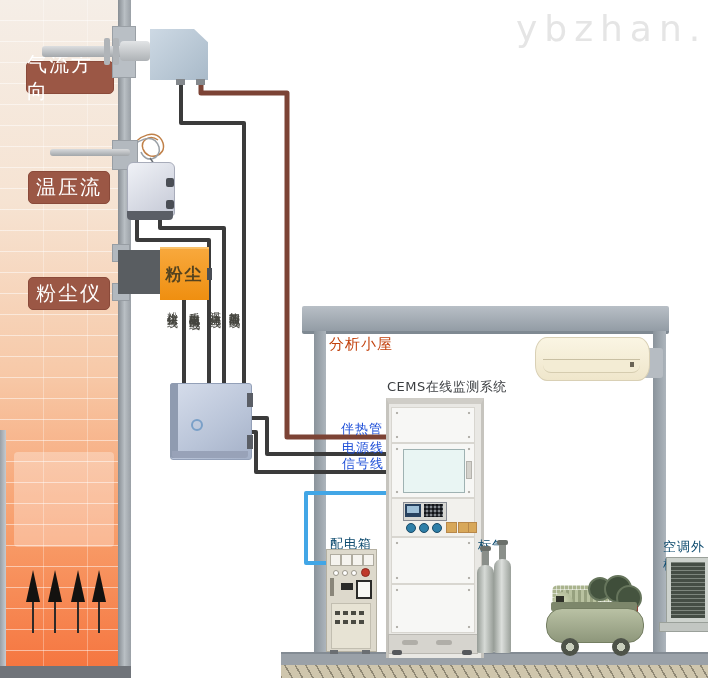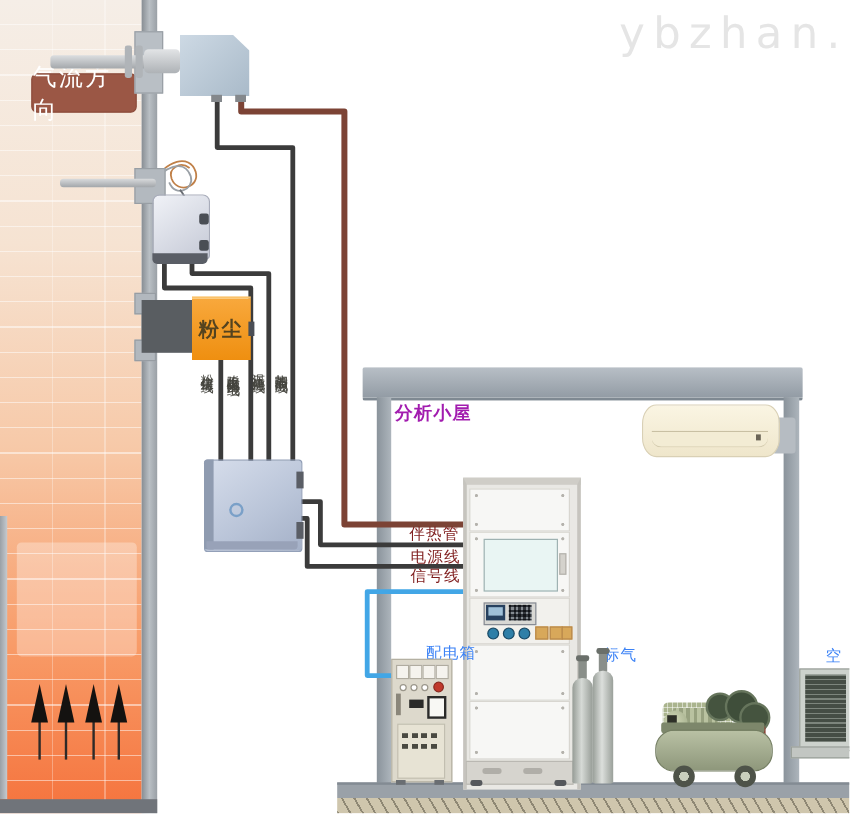--- a/index.html
+++ b/index.html
@@ -7,22 +7,22 @@
   #stage{position:relative;width:708px;height:678px;background:#fff;overflow:hidden;}
   .abs{position:absolute;}
   .badge{
     background:#9b5745;border:1px solid #8a4a3a;border-radius:5px;color:#fff;
     font-size:20px;letter-spacing:2px;display:flex;align-items:center;justify-content:center;
   }
   .vlabel{
     writing-mode:vertical-rl;text-orientation:upright;font-size:11px;line-height:1.05;
     color:#45453f;letter-spacing:1px;
   }
-  .wire-label{font-size:13px;color:#7f1d1d;letter-spacing:1px;margin-top:16px;}
-  .shed-label{font-size:13px;color:#3b82f6;letter-spacing:1px;margin-left:25px;}
+  .wire-label{font-size:13px;color:#1d4ed8;letter-spacing:1px;}
+  .shed-label{font-size:13px;color:#0c4a6e;letter-spacing:1px;}
   .panel{background:#f7f7f5;border:1px solid #d8d6d0;
     background-image:
       radial-gradient(circle at 5px 5px,#b4b2ac 1px,transparent 1.6px),
       radial-gradient(circle at calc(100% - 5px) 5px,#b4b2ac 1px,transparent 1.6px),
       radial-gradient(circle at 5px calc(100% - 5px),#b4b2ac 1px,transparent 1.6px),
       radial-gradient(circle at calc(100% - 5px) calc(100% - 5px),#b4b2ac 1px,transparent 1.6px);}
 </style>
 </head>
 <body>
 
@@ -34,29 +34,31 @@
               background:
                 repeating-linear-gradient(to bottom, rgba(255,255,255,0) 0 20px, rgba(255,255,255,.5) 20px 21px),
                 repeating-linear-gradient(to right, rgba(255,255,255,0) 0 43px, rgba(255,255,255,.3) 43px 44px),
                 linear-gradient(to bottom,#f5eee7 0%,#f6e3d2 30%,#f7c9a8 55%,#f89a66 80%,#f5733d 100%);"></div>
   <div class="abs" style="left:14px;top:452px;width:100px;height:95px;background:rgba(255,255,255,.3);border-radius:4px;"></div>
   <div class="abs" style="left:0;top:430px;width:6px;height:236px;background:linear-gradient(to right,#9aa0a6,#c5cacf);"></div>
   <div class="abs" style="left:118px;top:0;width:13px;height:678px;background:linear-gradient(to right,#878d93,#b9bfc4 50%,#9aa0a6);"></div>
   <div class="abs" style="left:0;top:666px;width:131px;height:12px;background:#70747a;"></div>
 
   <div class="abs badge" style="left:26px;top:61px;width:86px;height:31px;">气流方向</div>
+  <div class="abs badge" style="left:28px;top:171px;width:80px;height:31px;">温压流</div>
+  <div class="abs badge" style="left:28px;top:277px;width:80px;height:31px;">粉尘仪</div>
 
   <div class="abs" style="left:302px;top:306px;width:367px;height:25px;border-radius:2px;
               background:linear-gradient(#b8bfc6,#939ca5);border-bottom:3px solid #7f8992;"></div>
   <div class="abs" style="left:314px;top:331px;width:12px;height:322px;background:linear-gradient(to right,#8a939b,#adb5bc);"></div>
   <div class="abs" style="left:653px;top:331px;width:13px;height:322px;background:linear-gradient(to right,#8a939b,#adb5bc);"></div>
   <div class="abs" style="left:281px;top:652px;width:427px;height:11px;background:#9aa1a8;border-top:2px solid #838b93;"></div>
   <div class="abs" style="left:281px;top:665px;width:427px;height:13px;background:#cfc6ad;
               background-image:repeating-linear-gradient(60deg,rgba(90,85,70,.55) 0 1.5px,transparent 1.5px 9px);"></div>
-  <div class="abs" style="left:329px;top:335px;font-size:15px;font-weight:bold;color:#a21caf;letter-spacing:1px;">分析小屋</div>
+  <div class="abs" style="left:329px;top:335px;font-size:15px;font-weight:normal;color:#c2410c;letter-spacing:1px;">分析小屋</div>
 
   <svg class="abs" style="left:0;top:0;" width="708" height="678" viewBox="0 0 708 678" fill="none">
     <polyline points="181,80 181,123 244,123 244,390" stroke="#3b3b3b" stroke-width="4" stroke-linejoin="round"></polyline>
     <polyline points="201,80 201,93 287,93 287,437 392,437" stroke="#7c4335" stroke-width="5" stroke-linejoin="round"></polyline>
     <polyline points="160,215 160,228 224,228 224,390" stroke="#3b3b3b" stroke-width="4" stroke-linejoin="round"></polyline>
     <polyline points="137,215 137,240 209,240 209,390" stroke="#3b3b3b" stroke-width="4" stroke-linejoin="round"></polyline>
     <polyline points="184,294 184,390" stroke="#3b3b3b" stroke-width="4" stroke-linejoin="round"></polyline>
     <polyline points="246,418 267,418 267,454 392,454" stroke="#3b3b3b" stroke-width="4" stroke-linejoin="round"></polyline>
     <polyline points="246,432 256,432 256,472 392,472" stroke="#3b3b3b" stroke-width="4" stroke-linejoin="round"></polyline>
     <polyline points="392,493 306,493 306,563 327,563" stroke="#42a6e6" stroke-width="4" stroke-linejoin="round"></polyline>
@@ -116,20 +118,21 @@
 
   <div class="abs" style="left:170px;top:383px;width:80px;height:75px;border-radius:3px;
               background:linear-gradient(145deg,#d6ddeb 0%,#b9c4d8 60%,#a5b1c8 100%);
               border:1px solid #93a0b8;"></div>
   <div class="abs" style="left:170px;top:383px;width:8px;height:75px;background:#8f9bb0;border-radius:3px 0 0 3px;"></div>
   <div class="abs" style="left:172px;top:451px;width:76px;height:7px;background:#98a2b8;border-radius:0 0 3px 3px;"></div>
   <div class="abs" style="left:191px;top:419px;width:8px;height:8px;border:2px solid #7aa0c8;border-radius:50%;"></div>
   <div class="abs" style="left:247px;top:393px;width:6px;height:14px;background:#5a5e66;"></div>
   <div class="abs" style="left:247px;top:435px;width:6px;height:14px;background:#5a5e66;"></div>
 
+  <div class="abs" style="left:387px;top:378px;font-size:13px;color:#3a3d40;letter-spacing:.5px;">CEMS在线监测系统</div>
   <div class="abs" style="left:386px;top:398px;width:92px;height:254px;background:#e9e8e4;
               border-left:3px solid #c6c4be;border-right:3px solid #c6c4be;border-top:6px solid #cfcdc7;"></div>
   <div class="abs panel" style="left:391px;top:407px;width:82px;height:34px;"></div>
   <div class="abs panel" style="left:391px;top:443px;width:82px;height:53px;"></div>
   <div class="abs" style="left:403px;top:449px;width:60px;height:42px;background:#e9f5f3;border:1px solid #9fb2b2;"></div>
   <div class="abs" style="left:466px;top:461px;width:4px;height:16px;background:#d4d2cc;border:1px solid #b4b2ac;"></div>
   <div class="abs panel" style="left:391px;top:498px;width:82px;height:37px;background:#f2f1ed;"></div>
   <div class="abs" style="left:403px;top:502px;width:42px;height:17px;border:1px solid #888c94;background:#d8d8d4;"></div>
   <div class="abs" style="left:405px;top:504px;width:16px;height:13px;background:#27415f;">
     <div class="abs" style="left:2px;top:2px;width:12px;height:7px;background:#9fc0d8;"></div>

